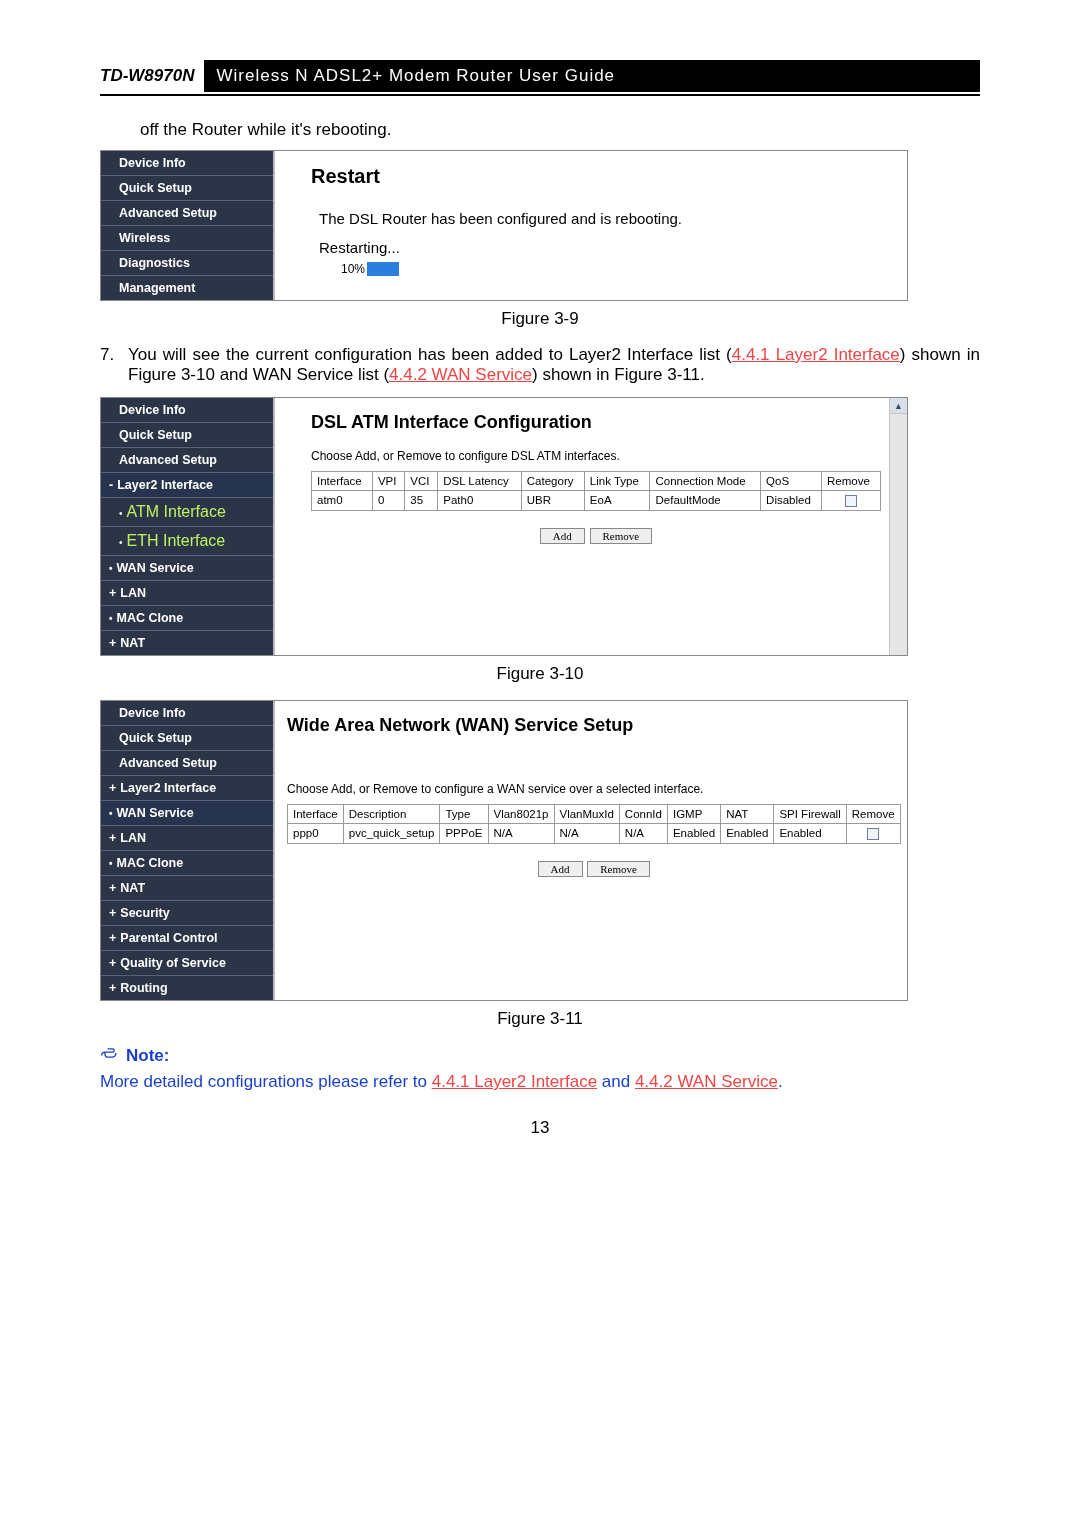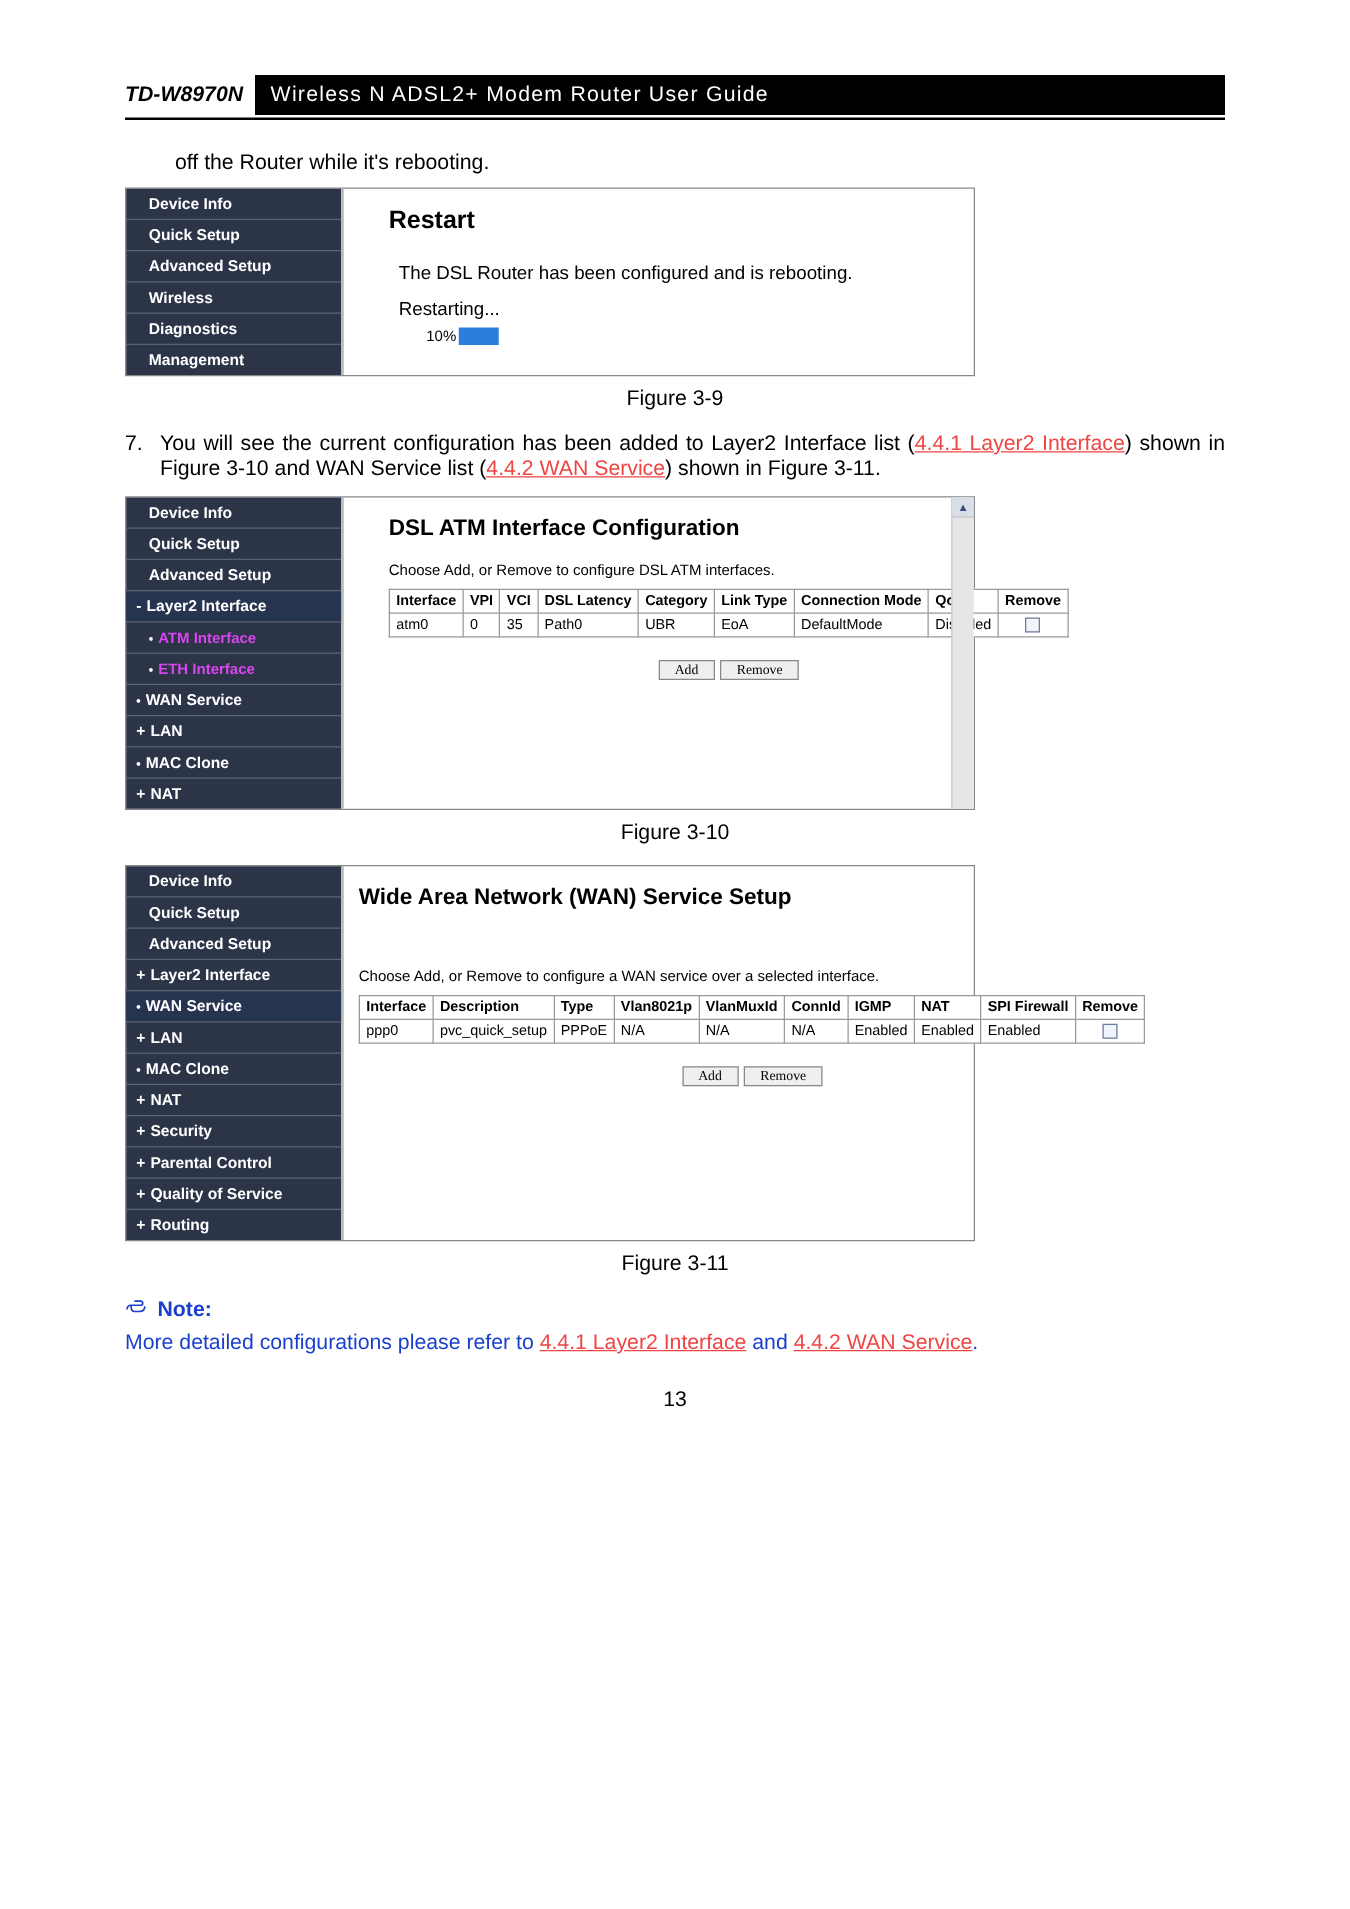--- a/index.html
+++ b/index.html
@@ -47,40 +47,40 @@
   .numbered-para .txt { flex: 1; }
 
   a.doc-link { color: #ef4444; text-decoration: underline; }
 
   .figure-caption { text-align: center; margin: 8px 0 16px; }
 
   .router-shot {
     border: 1px solid #888;
     margin: 4px 0 4px 0;
     background: #fff;
-    width: 680px;
+    width: 808px;
   }
   .router-shot.hasbar { display: flex; flex-direction: row; position: relative; }
 
   .sidebar {
     width: 172px;
     min-width: 172px;
     background: #545a67; 
   }
   .sidebar-nav { background: #2c3448; }
   .sidebar-item {
     color: #fff;
     font-weight: bold;
     font-size: 12.5px;
     padding: 5px 8px 5px 18px;
     border-top: 1px solid #5a6278;
     cursor: pointer;
   }
   .sidebar-item.first { border-top: none; }
-  .sidebar-item.sub { color: #d946ef; font-weight: bold; font-size: 12px; }
+  .sidebar-item.sub { color: #bef264; font-weight: normal; font-size: 16px; }
   .sidebar-item.current { color: #fff; background: #26344f; }
   .sidebar-item.expanded::before { content: "-"; margin-left: -10px; margin-right: 4px; color: #fff; }
   .sidebar-item.collapsed::before { content: "+"; margin-left: -10px; margin-right: 4px; color: #fff; }
   .sidebar-item.leaf::before { content: "•"; margin-left: -10px; margin-right: 4px; color: #fff; font-size: 10px; }
 
   .scroll-hint {
     position: absolute;
     right: 0; top: 0; bottom: 0;
     width: 18px;
     background: #e6e6e6;
@@ -131,21 +131,21 @@
     font-size: 11.5px;
     width: 100%;
     background: #fff;
   }
   table.data th, table.data td {
     border: 1px solid #999;
     padding: 3px 5px;
     text-align: left;
     white-space: nowrap;
   }
-  table.data th { font-weight: bold; background: #fff; }
+  table.data th { font-weight: normal; background: #fff; }
   table.data td.center { text-align: center; }
 
   .btn-row { text-align: center; margin-top: 14px; }
   .std-btn {
     font-family: "Times New Roman", serif;
     font-size: 11px;
     padding: 1px 12px;
     background: #efefef;
     border: 1px solid #888;
     cursor: pointer;

